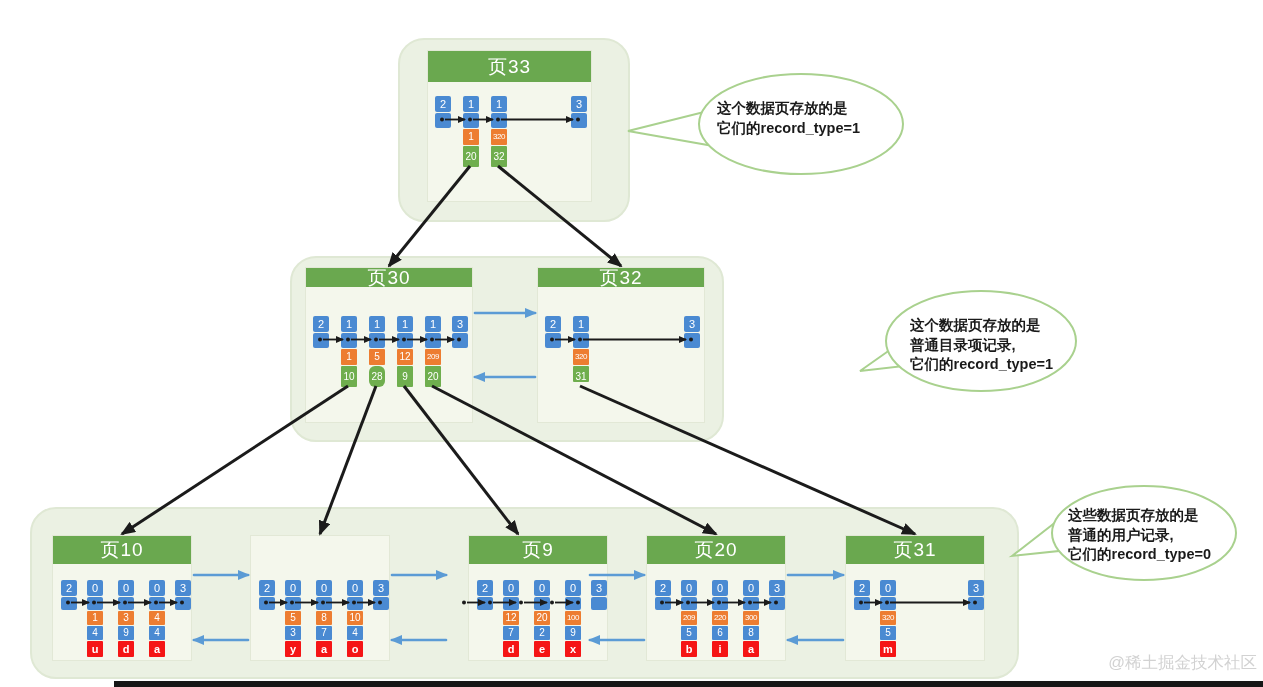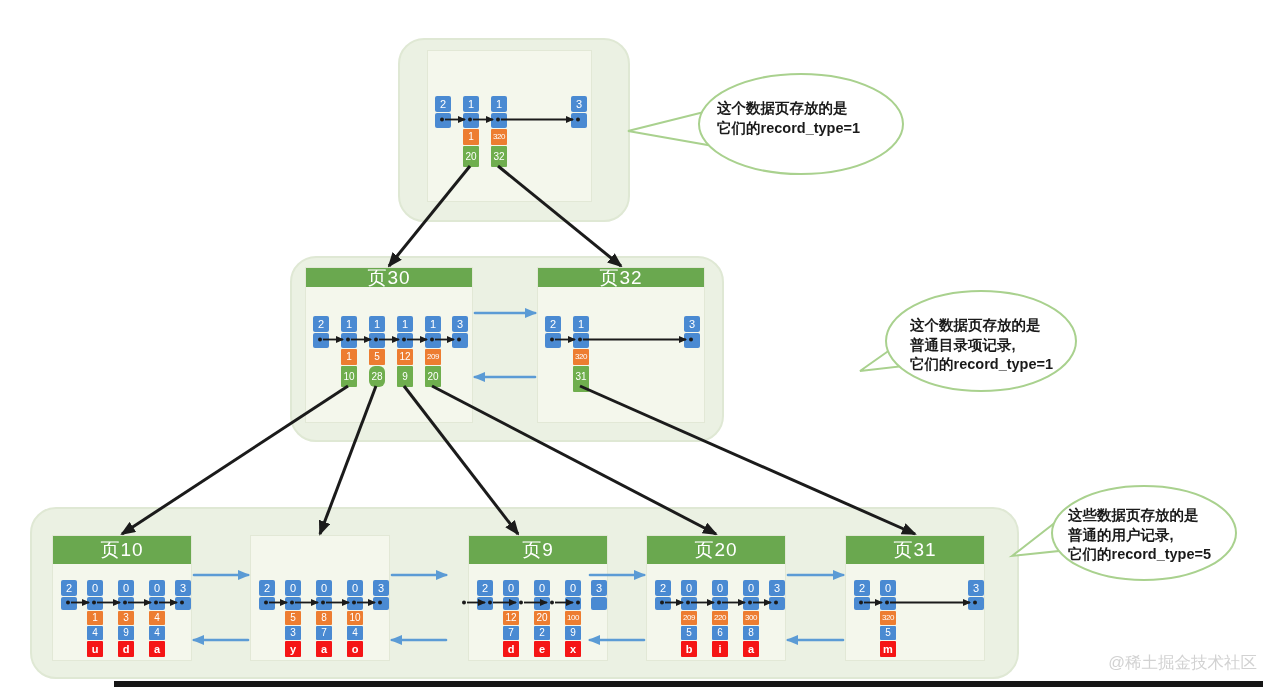--- a/index.html
+++ b/index.html
@@ -41,20 +41,21 @@
 <body>
 
 <div id="stage" style="--header: #6aa84f; --blue: #4a8ad2; --orange: #ed7d31; --green: #6fae4e; --red: #f51515; --ablk: #1b1b1b; --ablu: #5b9bd5; --cbord: #a9d18e; --gbg: #ebf1e3; --gbord: #dfe8d4; --pbg: #f4f7ec;">
 
   <div class="group" style="left:398px;top:38px;width:228px;height:180px;"></div>
   <div class="group" style="left:290px;top:256px;width:430px;height:182px;"></div>
   <div class="group" style="left:30px;top:507px;width:985px;height:168px;"></div>
 
   <div id="pages">
       <div class="page root" style="left: 427px; top: 50px; width: 165px; height: 152px;">
+        <div class="page-header">页33</div>
         <div class="cell" style="left: 7px; top: 45px;">
           <div class="numbox">2</div>
           <div class="dotbox"></div>
         </div>
         <div class="cell" style="left: 35px; top: 45px;">
           <div class="numbox">1</div>
           <div class="dotbox"></div>
           <div class="sub o" style="line-height: 16px; height: 16px;">1</div>
           <div class="sub g" style="line-height: 21px; height: 21px;">20</div>
         </div>
@@ -107,21 +108,21 @@
       <div class="page mid" style="left: 537px; top: 267px; width: 168px; height: 156px;">
         <div class="page-header">页32</div>
         <div class="cell" style="left: 7px; top: 48px;">
           <div class="numbox">2</div>
           <div class="dotbox"></div>
         </div>
         <div class="cell" style="left: 35px; top: 48px;">
           <div class="numbox">1</div>
           <div class="dotbox"></div>
           <div class="sub o tiny" style="line-height: 16px; height: 16px;">320</div>
-          <div class="sub g" style="line-height: 21px; height: 26px;">31</div>
+          <div class="sub g" style="line-height: 21px; height: 16px;">31</div>
         </div>
         <div class="cell" style="left: 146px; top: 48px;">
           <div class="numbox">3</div>
           <div class="dotbox"></div>
         </div>
       </div>
       <div class="page leaf" style="left: 52px; top: 535px; width: 140px; height: 126px;">
         <div class="page-header">页10</div>
         <div class="cell" style="left: 8px; top: 44px;">
           <div class="numbox">2</div>
@@ -378,18 +379,18 @@
     <div>它们的record_type=1</div>
   </div>
   <div class="callout-text" style="left:910px;top:316px;">
     <div>这个数据页存放的是</div>
     <div>普通目录项记录,</div>
     <div>它们的record_type=1</div>
   </div>
   <div class="callout-text" style="left:1068px;top:506px;">
     <div>这些数据页存放的是</div>
     <div>普通的用户记录,</div>
-    <div>它们的record_type=5</div>
+    <div>它们的record_type=0</div>
   </div>
 
   <div id="watermark">@稀土掘金技术社区</div>
   <div id="bottombar"></div>
 </div>
 
 </body></html>

